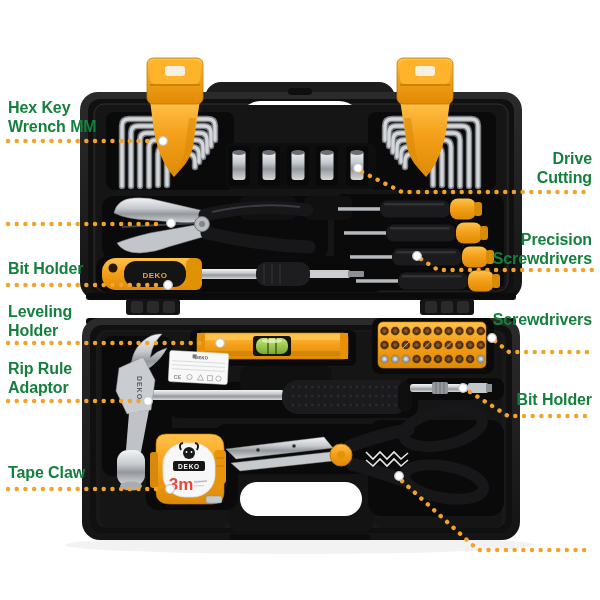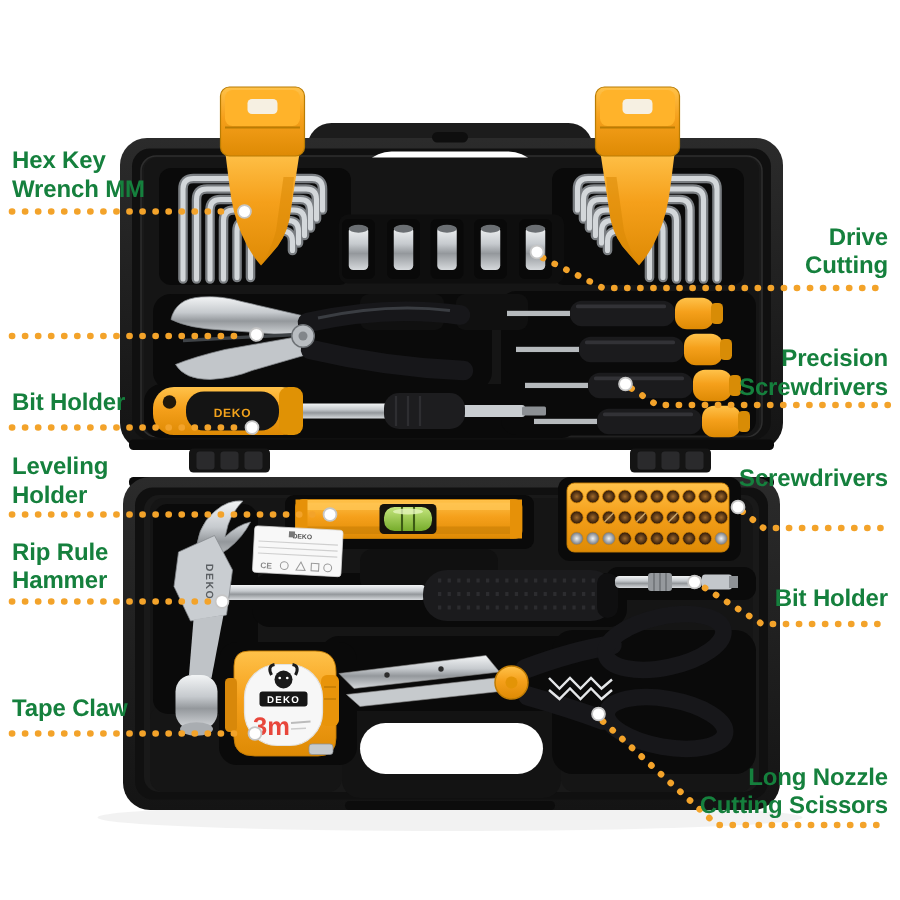--- a/index.html
+++ b/index.html
@@ -424,38 +424,34 @@
 </div>
 <div class="lbl" style="left:8px;top:260px">
   <span>Bit Holder</span>
 </div>
 <div class="lbl" style="left:8px;top:303px">
   <span>Leveling</span>
   <span>Holder</span>
 </div>
 <div class="lbl" style="left:8px;top:360px">
   <span>Rip Rule</span>
-  <span>Hammer</span>
+  <span>Adaptor</span>
 </div>
 <div class="lbl" style="left:8px;top:464px">
   <span>Tape Claw</span>
 </div>
 
 <div class="lbl r" style="right:8px;top:150px">
   <span>Drive</span>
   <span>Cutting</span>
 </div>
 <div class="lbl r" style="right:8px;top:231px">
   <span>Precision</span>
   <span>Screwdrivers</span>
 </div>
 <div class="lbl r" style="right:8px;top:311px">
   <span>Screwdrivers</span>
 </div>
 <div class="lbl r" style="right:8px;top:391px">
   <span>Bit Holder</span>
 </div>
-<div class="lbl r" style="right:8px;top:510px">
-  <span>Long Nozzle</span>
-  <span>Cutting Scissors</span>
-</div>
 
 </div>
 
 </body></html>

